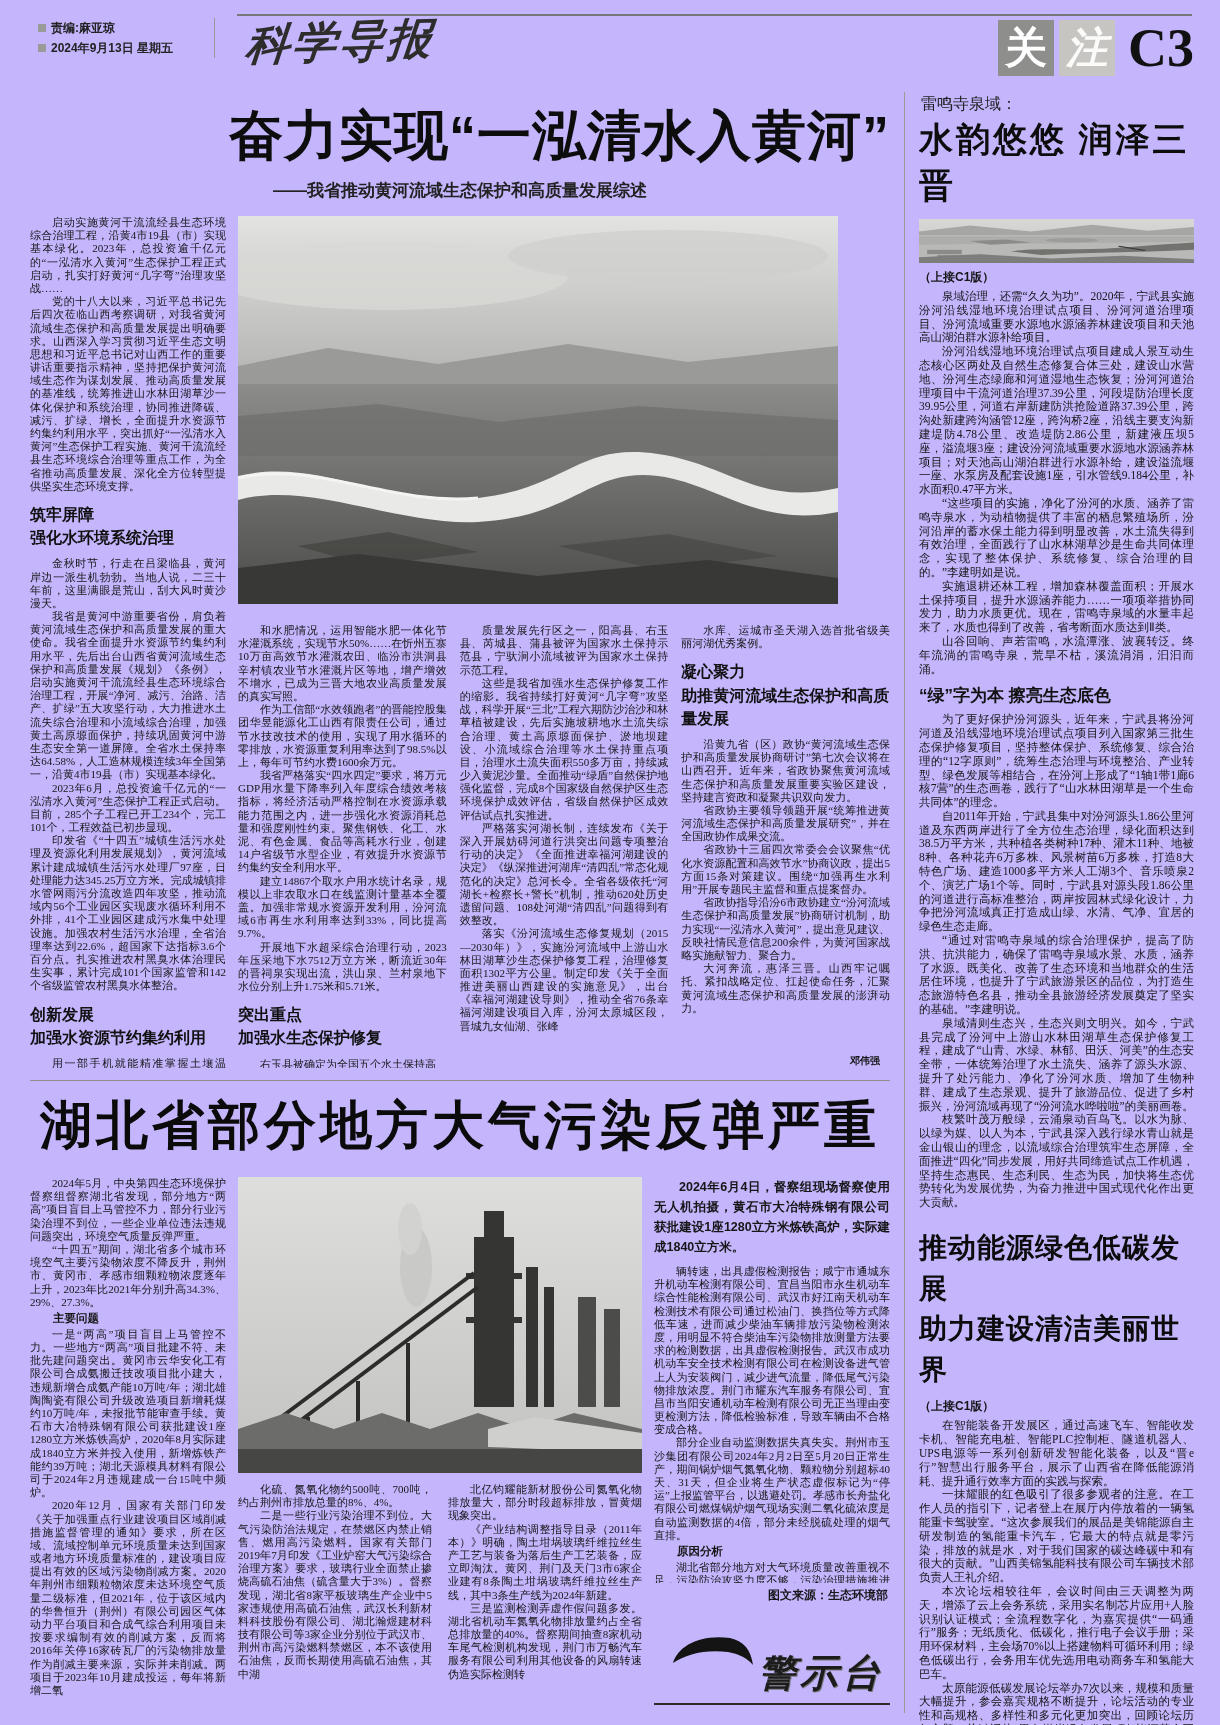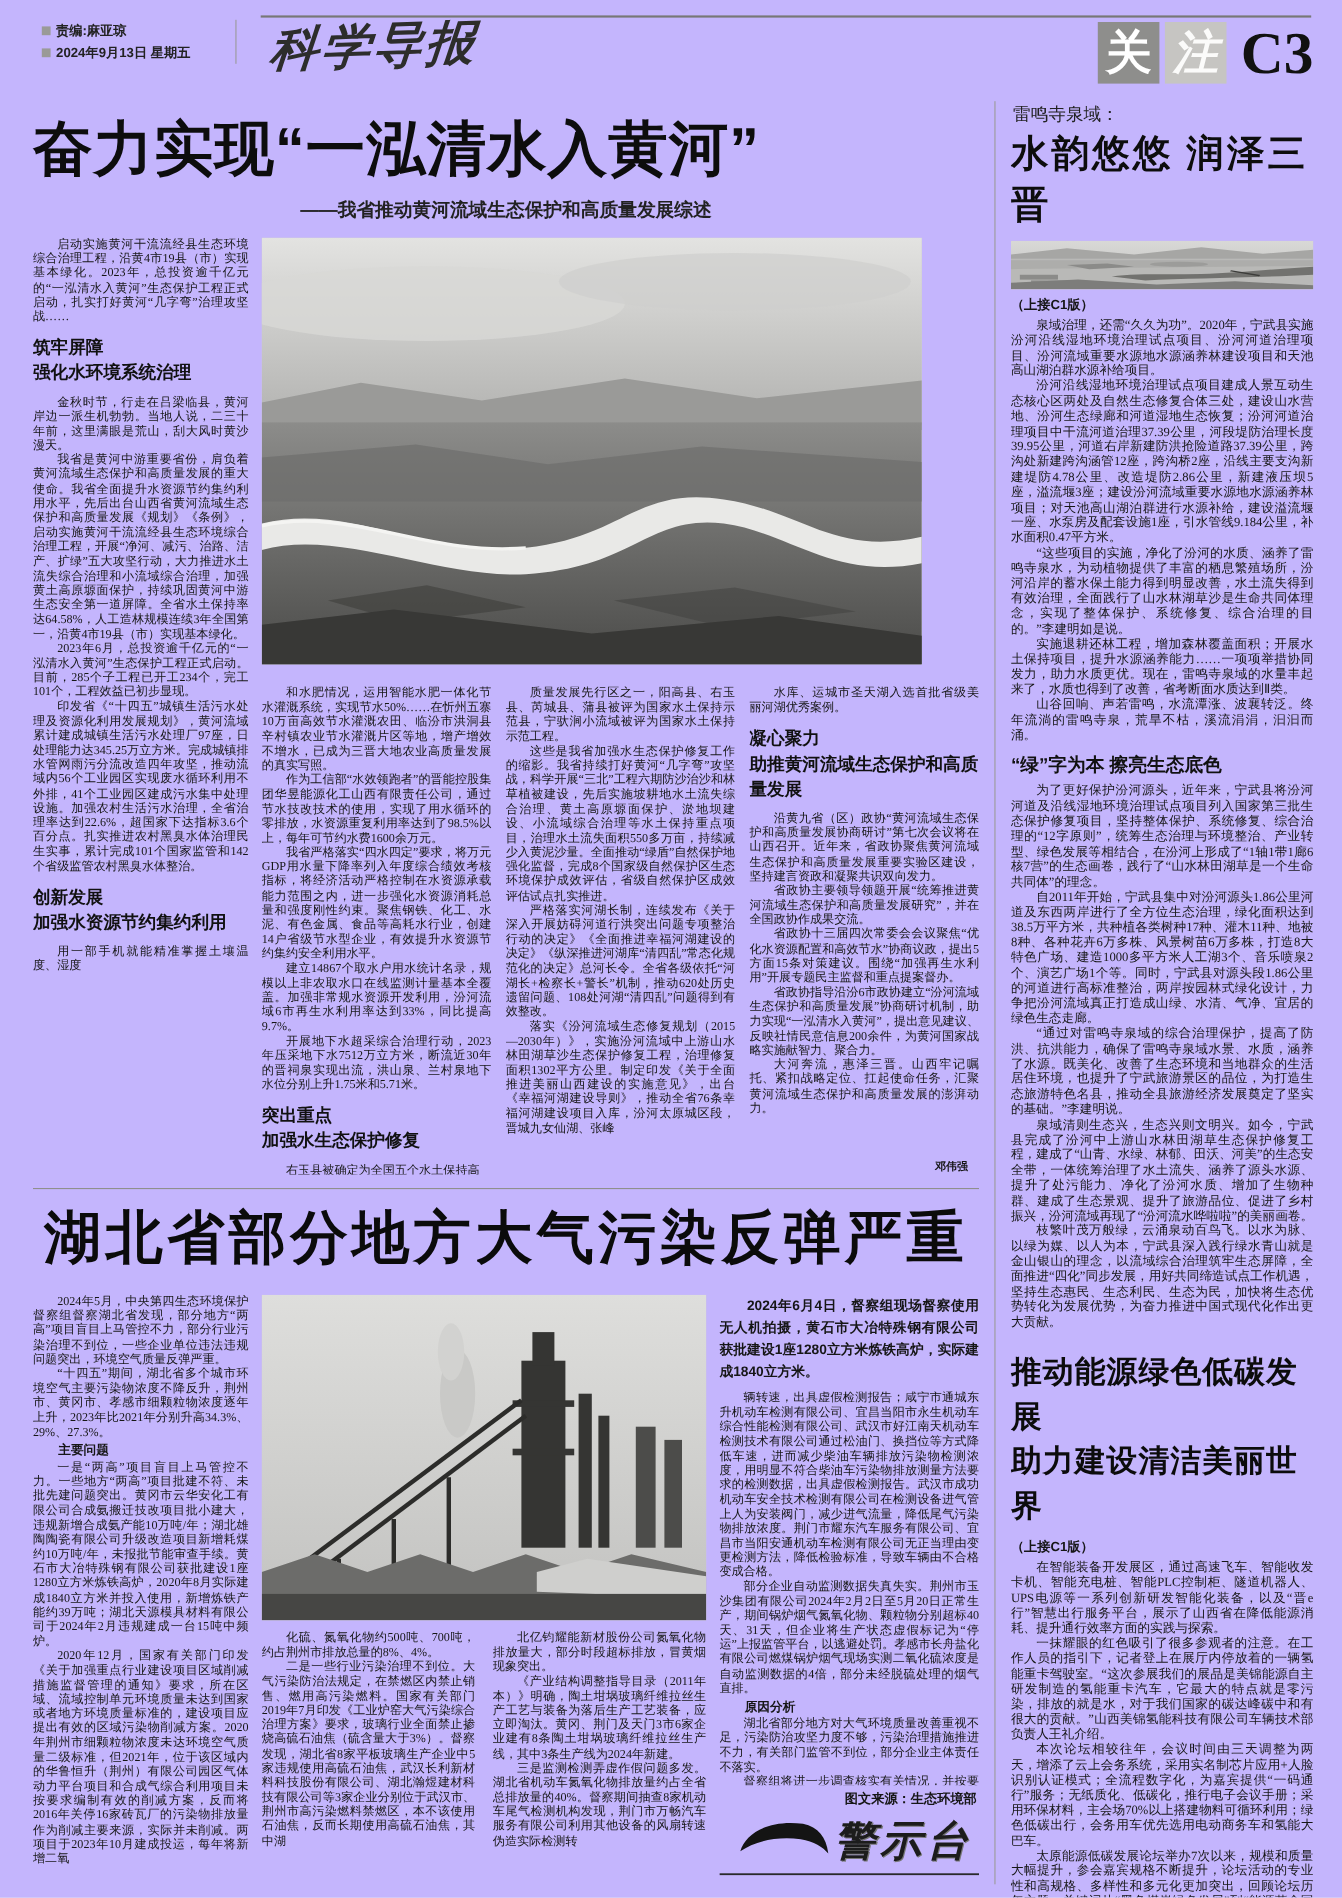--- a/index.html
+++ b/index.html
@@ -25,21 +25,21 @@
   .vrule{width:1px;background:#9a9a98;margin:4px 14px 0 14px;flex:none;}
   .sidebar{flex:1;min-width:0;}
 
   
   .bodytext p{margin:0;font-size:11px;line-height:1.2;text-align:justify;text-indent:2em;}
   .colhead{font-family:"Liberation Sans",sans-serif;font-weight:bold;font-size:16px;line-height:1.45;white-space:pre-line;margin:10px 0 8px 0;color:#111;}
   .continued{font-family:"Liberation Sans",sans-serif;font-weight:bold;font-size:12px;margin:6px 0 4px 0;}
   .inline-subhead{font-family:"Liberation Sans",sans-serif;font-weight:bold;font-size:11.5px;text-indent:2em;margin:2px 0;}
 
   
-  .a1-headline{margin:12px 0 6px 0;text-align:left;font-family:"Liberation Sans",sans-serif;font-weight:900;font-size:54px;letter-spacing:1px;color:#0d0d0d;}
+  .a1-headline{margin:12px 0 6px 0;text-align:right;font-family:"Liberation Sans",sans-serif;font-weight:900;font-size:54px;letter-spacing:1px;color:#0d0d0d;}
   .a1-sub{text-align:center;font-family:"Liberation Sans",sans-serif;font-size:17px;font-weight:bold;color:#222;margin-bottom:14px;}
   .a1-body{display:flex;gap:12px;height:852px;overflow:hidden;}
   .a1-col1{width:196px;flex:none;overflow:hidden;}
   .a1-wrap{flex:1;min-width:0;display:flex;flex-direction:column;}
   .a1-figure{width:600px;height:388px;flex:none;margin-bottom:20px;background:#cfcfcd;}
   .a1-cols3{display:flex;gap:13px;flex:1;overflow:hidden;}
   .a1-cols3 .ncol{flex:1;min-width:0;overflow:hidden;display:flex;flex-direction:column;}
   .a1-cols3 .fill{flex:1;overflow:hidden;}
   .byline{font-weight:bold;font-size:10px;text-align:right;padding-right:10px;margin-top:4px;}
 
@@ -51,21 +51,21 @@
   .a2-col1{width:196px;flex:none;overflow:hidden;}
   .a2-mid{width:404px;flex:none;display:flex;flex-direction:column;}
   .a2-figure{width:404px;height:296px;flex:none;background:#cfcfcd;margin-bottom:10px;}
   .a2-midcols{display:flex;gap:16px;flex:1;overflow:hidden;}
   .a2-midcols .ncol{flex:1;min-width:0;overflow:hidden;}
   .a2-col4{flex:1;min-width:0;display:flex;flex-direction:column;overflow:hidden;}
   .photo-caption{font-family:"Liberation Sans",sans-serif;font-weight:bold;font-size:12.5px;line-height:1.6;text-align:justify;text-indent:2em;margin-bottom:8px;}
   .a2-col4 .fill{flex:1;overflow:hidden;}
   .source-line{font-family:"Liberation Sans",sans-serif;font-weight:bold;font-size:12px;text-align:right;margin:4px 2px 4px 0;}
   .stamp{display:flex;align-items:center;justify-content:flex-end;gap:4px;border-bottom:2px solid #2a2a2a;padding:0 6px 4px 0;}
-  .stamp-text{font-family:"Liberation Serif",serif;font-weight:900;font-style:italic;font-size:38px;letter-spacing:4px;color:#1c1c1c;text-shadow:1px 1px 0 #777;}
+  .stamp-text{font-family:"Liberation Serif",serif;font-weight:900;font-style:italic;font-size:38px;letter-spacing:4px;color:#1c1c1c;text-shadow:1px 1px 0 #777;margin-top:40px;}
 
   
   .art3{height:1122px;overflow:hidden;display:flex;flex-direction:column;}
   .kicker{font-family:"Liberation Sans",sans-serif;font-size:16px;color:#222;margin:6px 0 2px 2px;}
   .a3-title{font-family:"Liberation Serif",serif;font-weight:900;font-size:34px;letter-spacing:3px;margin:0 0 10px 0;color:#0d0d0d;}
   .a3-figure{width:100%;height:120px;background:#cfcfcd;}
   .sidebar .bodytext p{font-size:11.5px;line-height:1.2;}
   .a3-sechead{font-family:"Liberation Sans",sans-serif;font-weight:bold;font-size:17px;margin:8px 0 6px 0;color:#111;}
 
   .art4{margin-top:14px;overflow:hidden;}
@@ -101,20 +101,21 @@
     <div class="main-left">
 
       <article>
         <h1 class="a1-headline">奋力实现“一泓清水入黄河”</h1>
         <div class="a1-sub">——我省推动黄河流域生态保护和高质量发展综述</div>
         <div class="a1-body">
 
           <div class="a1-col1 bodytext">
             <div>
                 <p>启动实施黄河干流流经县生态环境综合治理工程，沿黄4市19县（市）实现基本绿化。2023年，总投资逾千亿元的“一泓清水入黄河”生态保护工程正式启动，扎实打好黄河“几字弯”治理攻坚战……</p>
+                <p>党的十八大以来，习近平总书记先后四次莅临山西考察调研，对我省黄河流域生态保护和高质量发展提出明确要求。山西深入学习贯彻习近平生态文明思想和习近平总书记对山西工作的重要讲话重要指示精神，坚持把保护黄河流域生态作为谋划发展、推动高质量发展的基准线，统筹推进山水林田湖草沙一体化保护和系统治理，协同推进降碳、减污、扩绿、增长，全面提升水资源节约集约利用水平，突出抓好“一泓清水入黄河”生态保护工程实施、黄河干流流经县生态环境综合治理等重点工作，为全省推动高质量发展、深化全方位转型提供坚实生态环境支撑。</p>
               </div>
             <h3 class="colhead">筑牢屏障
 强化水环境系统治理</h3>
             <div>
                 <p>金秋时节，行走在吕梁临县，黄河岸边一派生机勃勃。当地人说，二三十年前，这里满眼是荒山，刮大风时黄沙漫天。</p>
                 <p>我省是黄河中游重要省份，肩负着黄河流域生态保护和高质量发展的重大使命。我省全面提升水资源节约集约利用水平，先后出台山西省黄河流域生态保护和高质量发展《规划》《条例》，启动实施黄河干流流经县生态环境综合治理工程，开展“净河、减污、治路、洁产、扩绿”五大攻坚行动，大力推进水土流失综合治理和小流域综合治理，加强黄土高原塬面保护，持续巩固黄河中游生态安全第一道屏障。全省水土保持率达64.58%，人工造林规模连续3年全国第一，沿黄4市19县（市）实现基本绿化。</p>
                 <p>2023年6月，总投资逾千亿元的“一泓清水入黄河”生态保护工程正式启动。目前，285个子工程已开工234个，完工101个，工程效益已初步显现。</p>
                 <p>印发省《“十四五”城镇生活污水处理及资源化利用发展规划》，黄河流域累计建成城镇生活污水处理厂97座，日处理能力达345.25万立方米。完成城镇排水管网雨污分流改造四年攻坚，推动流域内56个工业园区实现废水循环利用不外排，41个工业园区建成污水集中处理设施。加强农村生活污水治理，全省治理率达到22.6%，超国家下达指标3.6个百分点。扎实推进农村黑臭水体治理民生实事，累计完成101个国家监管和142个省级监管农村黑臭水体整治。</p>
               </div>
             <h3 class="colhead">创新发展

